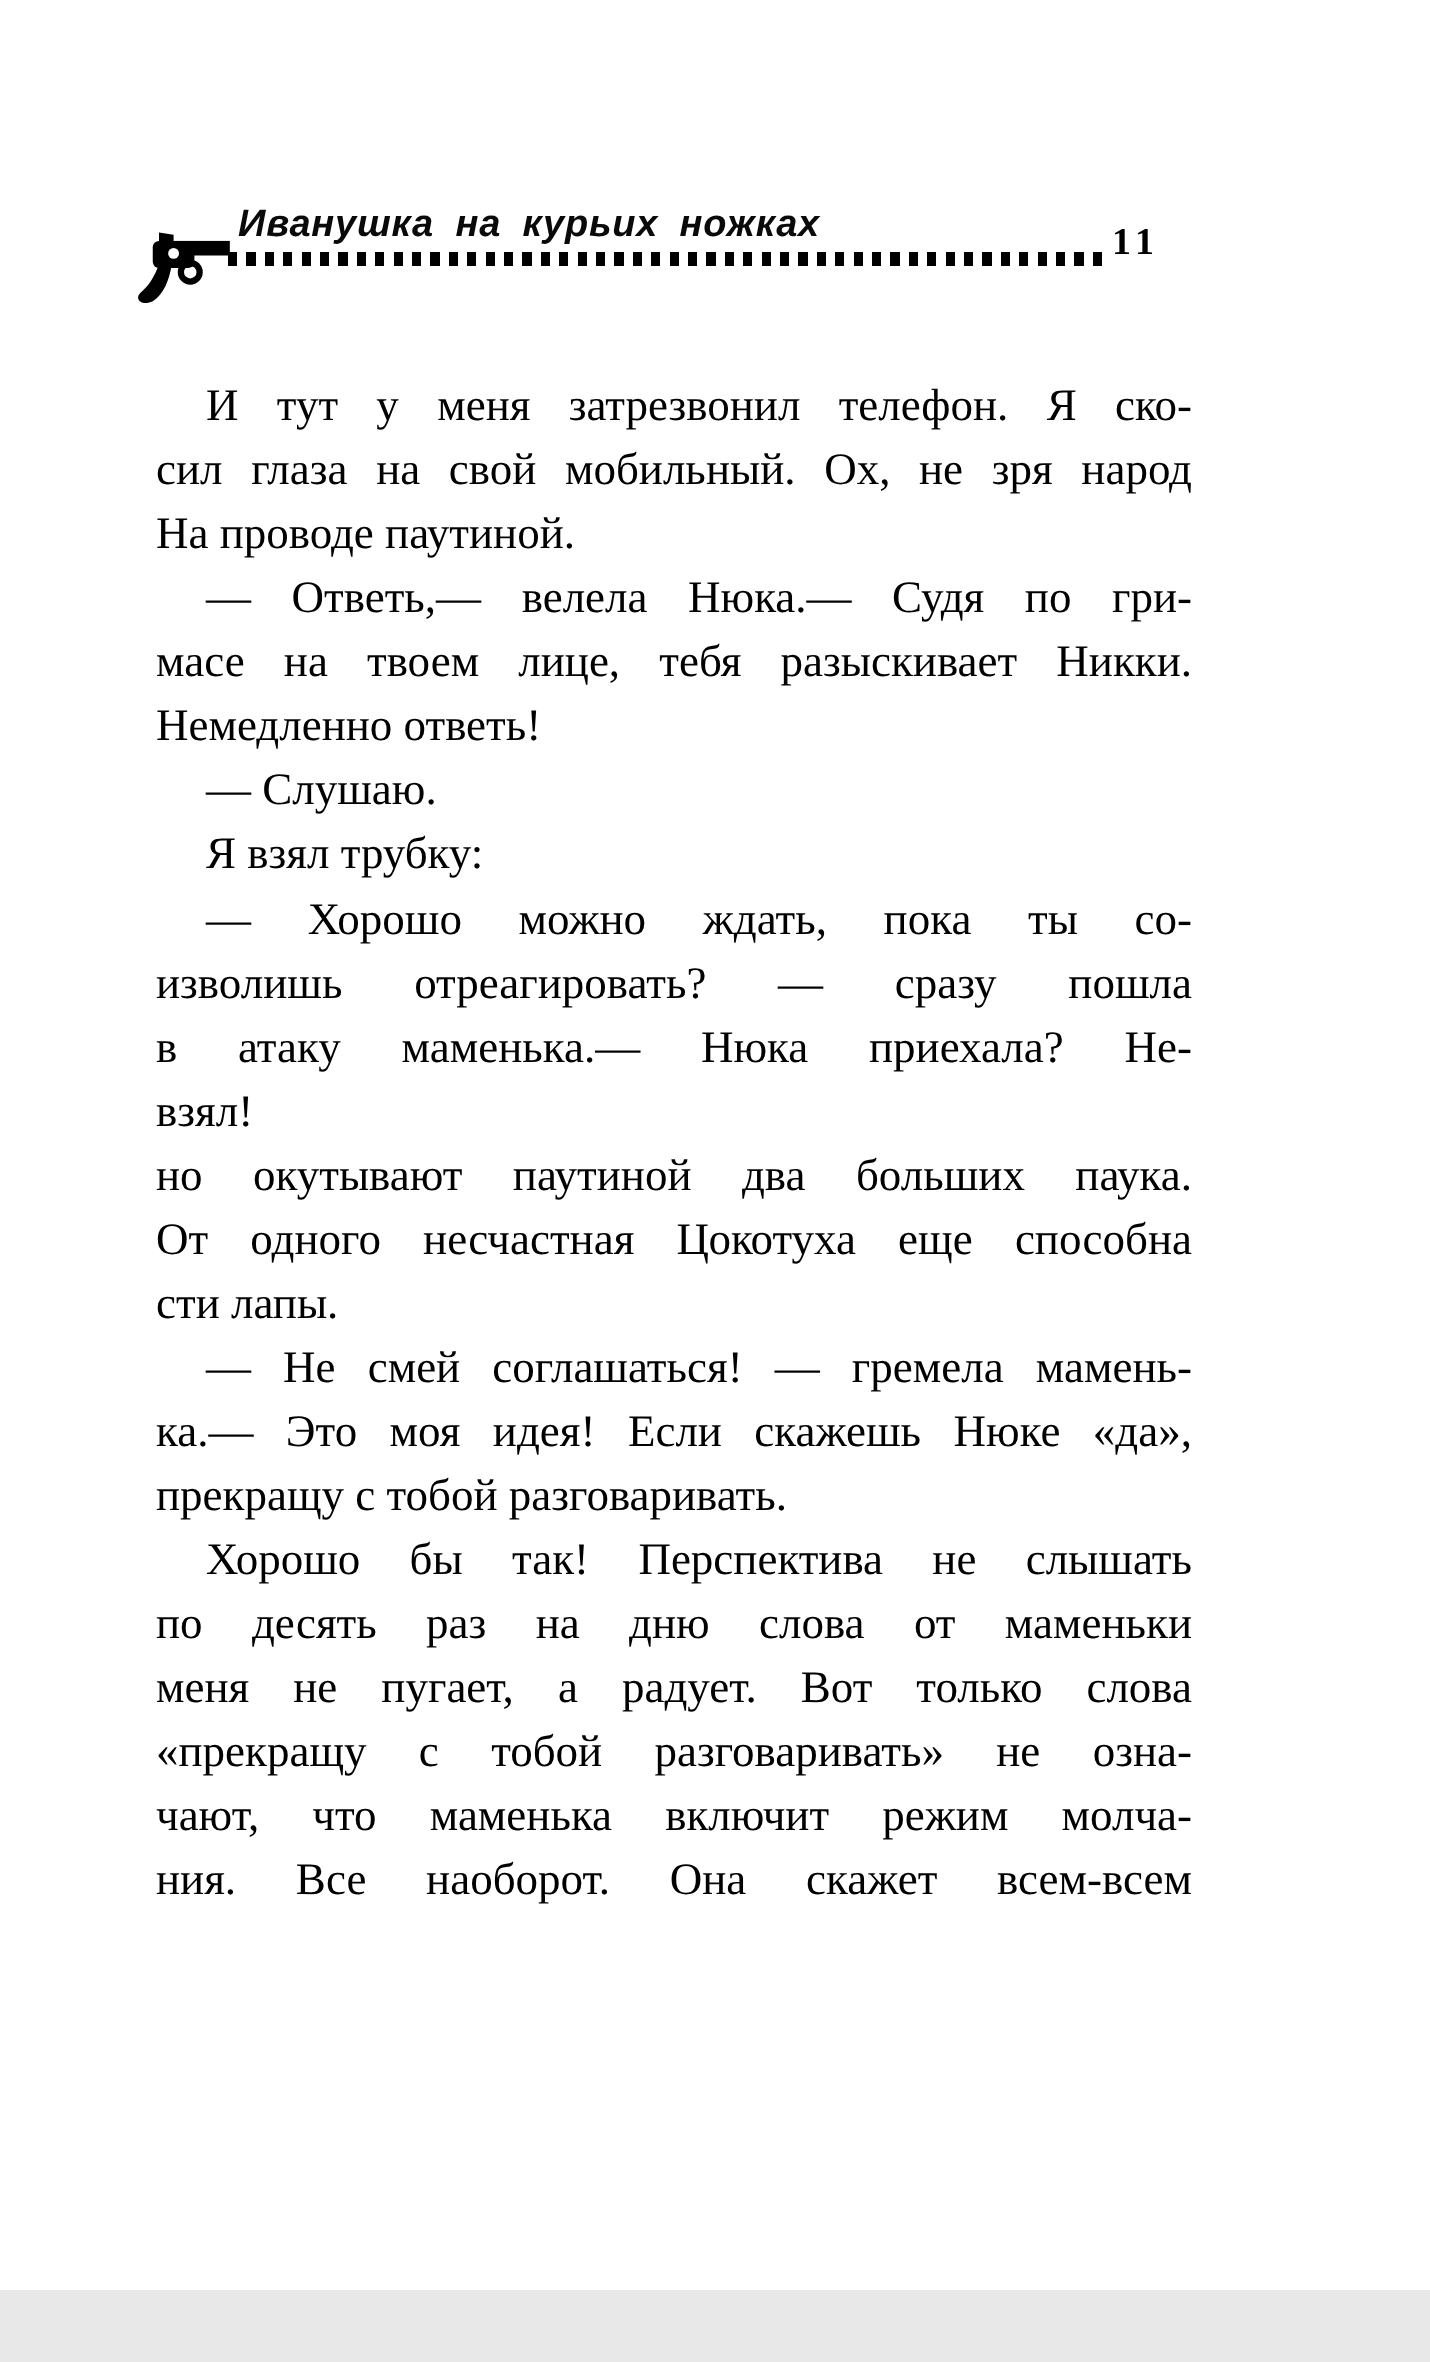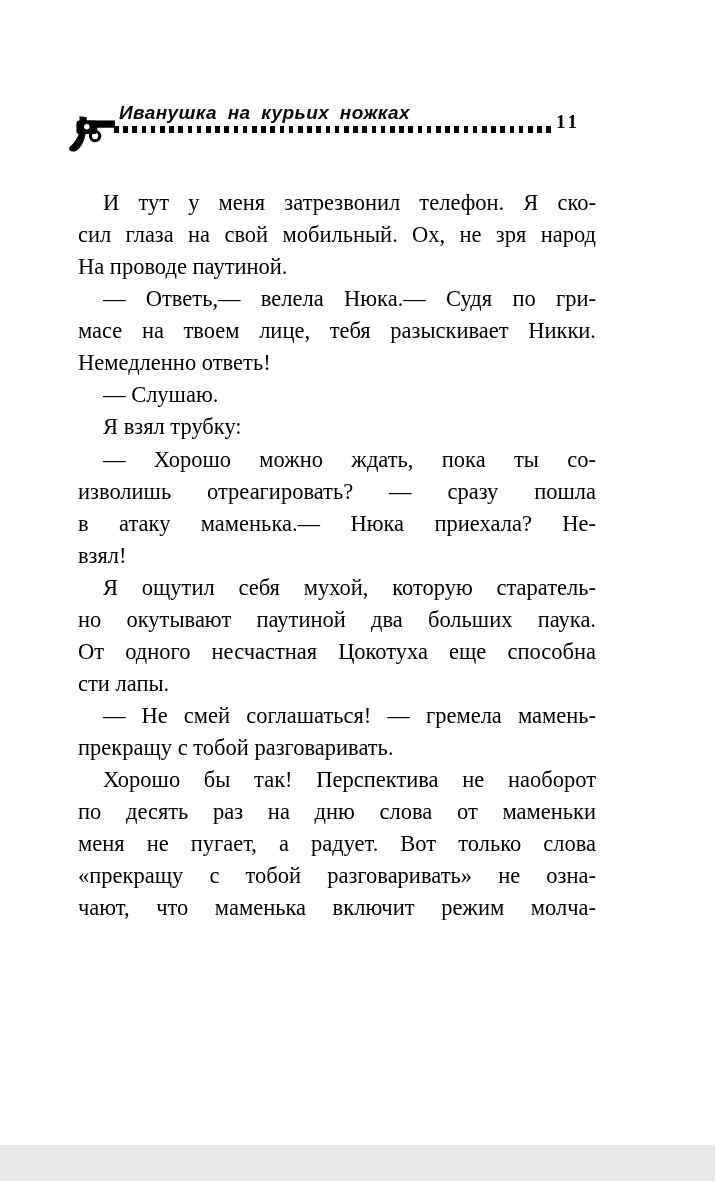--- a/index.html
+++ b/index.html
@@ -128,31 +128,32 @@
       <div>
         <div class="line first">Я взял трубку:</div>
       </div>
       <div>
         <div class="line first just">— Хорошо можно ждать, пока ты со-</div>
         <div class="line just">изволишь отреагировать? — сразу пошла</div>
         <div class="line just">в атаку маменька.— Нюка приехала? Не-</div>
         <div class="line">взял!</div>
       </div>
       <div>
-        <div class="line first just">Я ощутил себя мухой, которую старатель-</div>
         <div class="line just">но окутывают паутиной два больших паука.</div>
         <div class="line just">От одного несчастная Цокотуха еще способна</div>
         <div class="line">сти лапы.</div>
       </div>
       <div>
         <div class="line first just">— Не смей соглашаться! — гремела мамень-</div>
+        <div class="line just">ка.— Это моя идея! Если скажешь Нюке «да»,</div>
         <div class="line">прекращу с тобой разговаривать.</div>
       </div>
       <div>
-        <div class="line first just">Хорошо бы так! Перспектива не наоборот</div>
+        <div class="line first just">Хорошо бы так! Перспектива не слышать</div>
         <div class="line just">по десять раз на дню слова от маменьки</div>
         <div class="line just">меня не пугает, а радует. Вот только слова</div>
         <div class="line just">«прекращу с тобой разговаривать» не озна-</div>
         <div class="line just">чают, что маменька включит режим молча-</div>
+        <div class="line just">ния. Все наоборот. Она скажет всем-всем</div>
       </div>
     </main>
 
 </div>
 
 </body></html>

